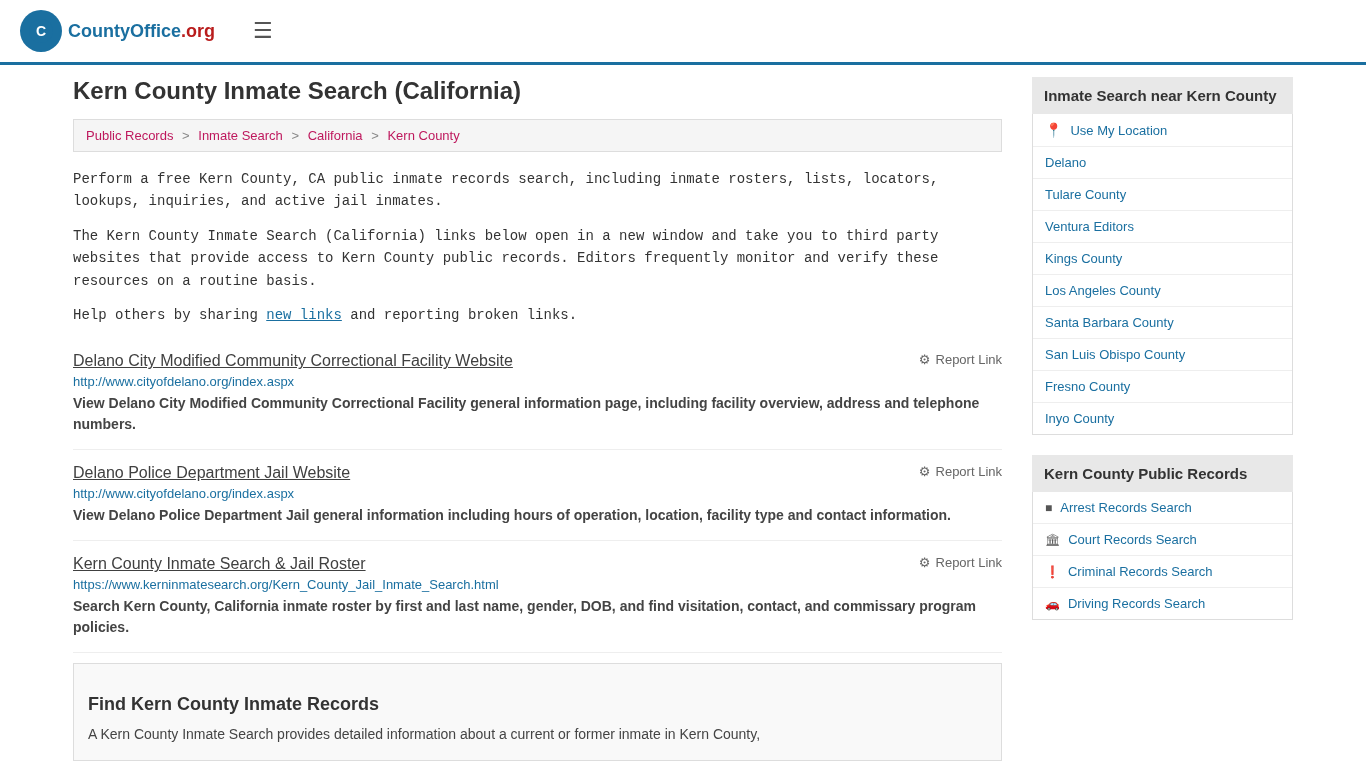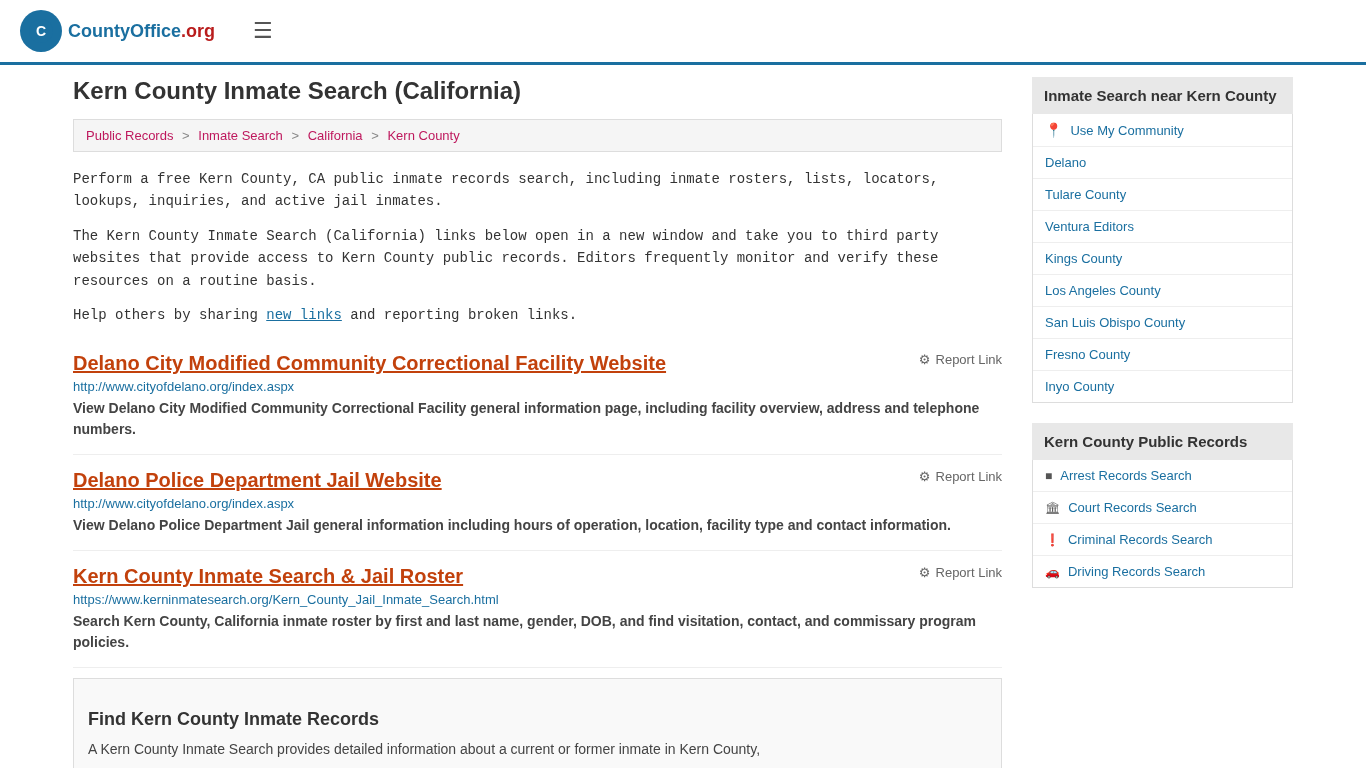--- a/index.html
+++ b/index.html
@@ -105,23 +105,23 @@
     
     .desc-para { font-size: 14px; color: #333; margin-bottom: 12px; line-height: 1.6; font-family: Liberation Mono, monospace; }
     .desc-para a { color: #1a6fa0; text-decoration: underline; }
 
     
     .result-item {
       border-bottom: 1px solid #eee;
       padding: 14px 0;
     }
     .result-title {
-      font-size: 20px;
-      font-weight: bold;
-      color: #c2410c;
+      font-size: 16px;
+      font-weight: normal;
+      color: #404040;
       text-decoration: underline;
       cursor: pointer;
     }
     .report-link-btn {
       float: right;
       background: none;
       border: none;
       color: #666;
       font-size: 13px;
       cursor: pointer;
@@ -264,36 +264,39 @@
     </div>
 
   </div>
 
   <div id="sidebar">
 
     <div class="sidebar-section-title">Inmate Search near Kern County</div>
     <div class="sidebar-list">
       <div class="sidebar-list-item">
         <span class="location-dot">📍</span>
-        <a href="#">Use My Community</a>
+        <a href="#">Use My Location</a>
       </div>
       <div class="sidebar-list-item">
         <a href="#">Delano</a>
       </div>
       <div class="sidebar-list-item">
         <a href="#">Tulare County</a>
       </div>
       <div class="sidebar-list-item">
         <a href="#">Ventura Editors</a>
       </div>
       <div class="sidebar-list-item">
         <a href="#">Kings County</a>
       </div>
       <div class="sidebar-list-item">
         <a href="#">Los Angeles County</a>
+      </div>
+      <div class="sidebar-list-item">
+        <a href="#">Santa Barbara County</a>
       </div>
       <div class="sidebar-list-item">
         <a href="#">San Luis Obispo County</a>
       </div>
       <div class="sidebar-list-item">
         <a href="#">Fresno County</a>
       </div>
       <div class="sidebar-list-item">
         <a href="#">Inyo County</a>
       </div>

